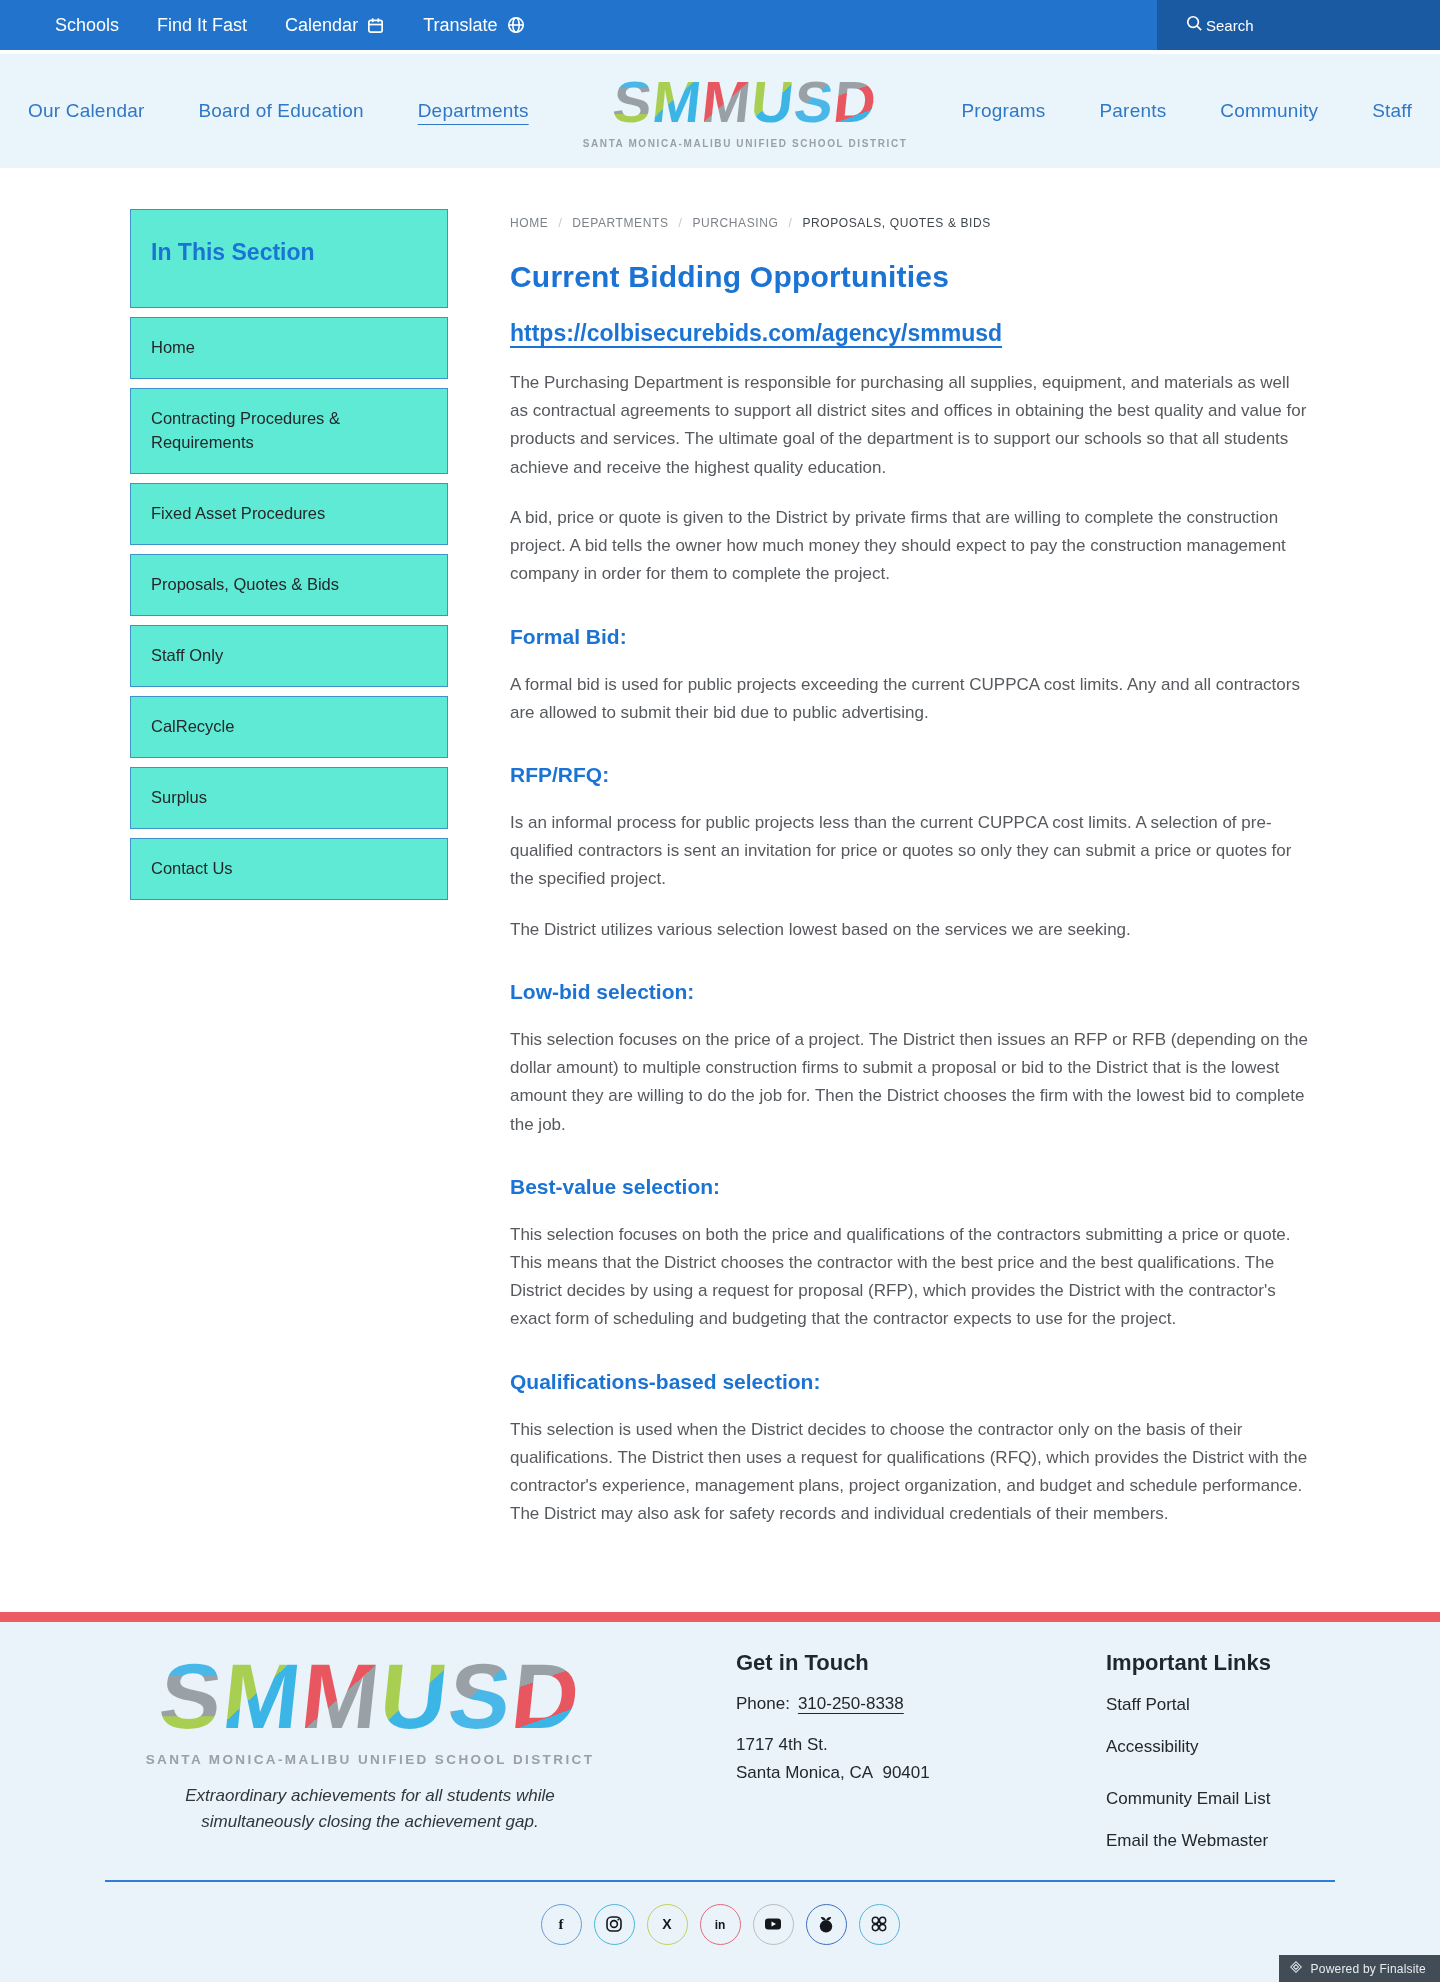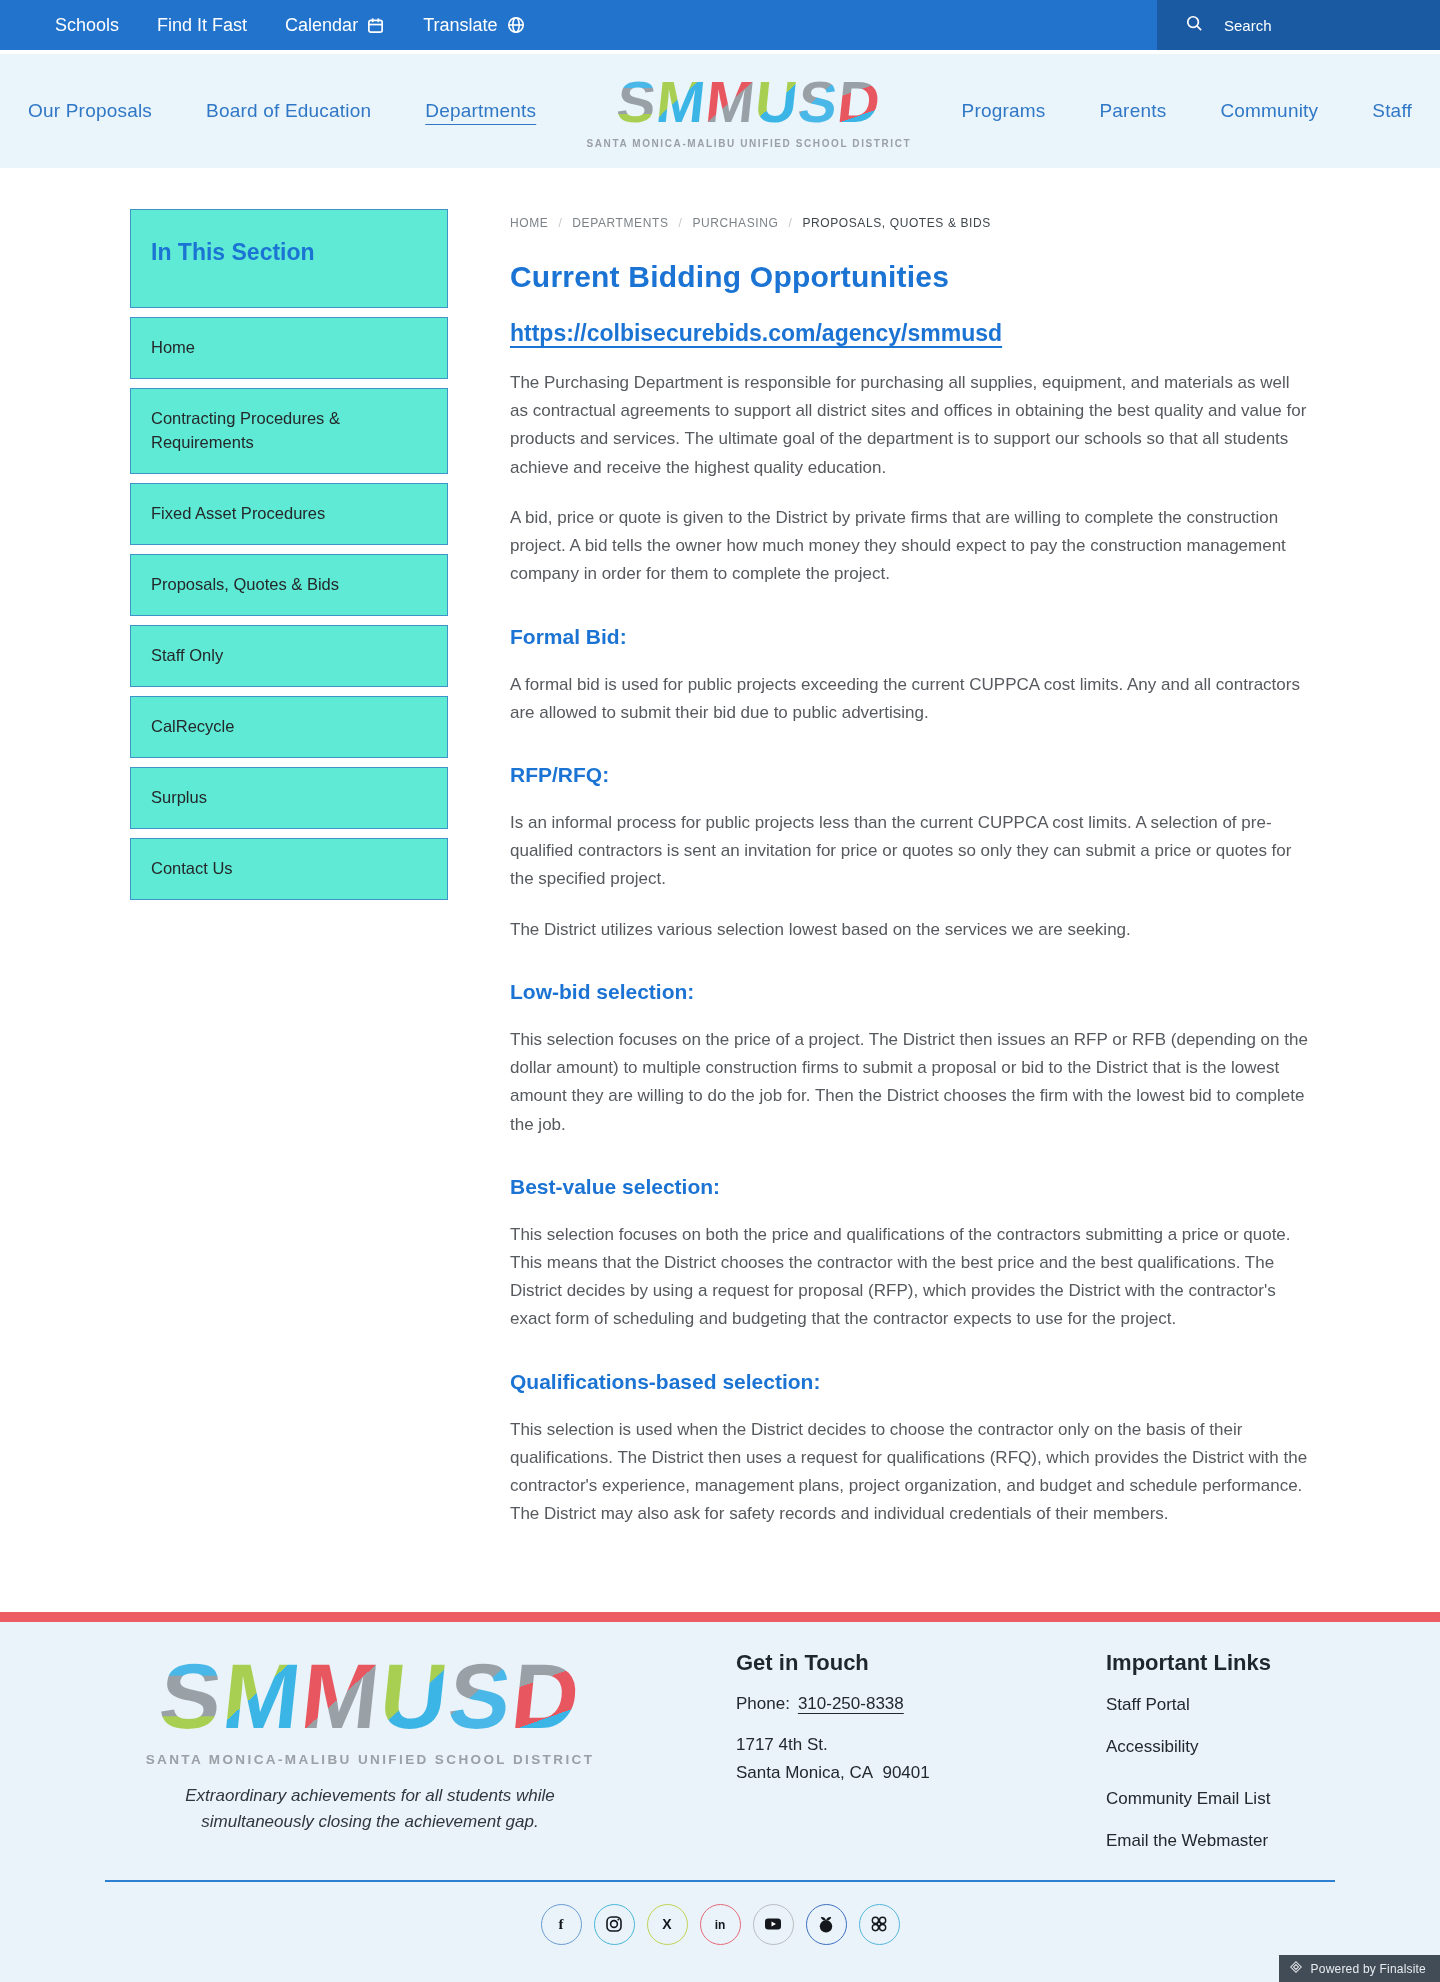--- a/index.html
+++ b/index.html
@@ -15,21 +15,21 @@
   
   .topbar {
     height:50px; background:var(--top-bar,#2173cb);
     display:flex; align-items:stretch; color:#fff;
   }
   .topbar-left { display:flex; align-items:center; gap:38px; padding-left:55px; flex:1; }
   .topbar-item { color:#fff; font-size:18px; display:flex; align-items:center; gap:8px; }
   .topbar-item svg { display:block; }
   .topbar-search {
     width:283px; background:var(--search-bg,#1a5aa2);
-    display:flex; align-items:center; gap:20px; padding-left:28px;
+    display:flex; align-items:center; gap:2px; padding-left:28px;
     color:#fff; font-size:15px;
   }
 
   
   .mainnav {
     height:118px; background:var(--header-bg,#eaf5fb); border-top:4px solid #ffffff;
     display:flex; align-items:center; justify-content:space-between;
     padding:0 28px;
   }
   .nav-group { display:flex; align-items:center; gap:54px; }
@@ -178,21 +178,21 @@
         <circle cx="8.5" cy="8.5" r="5.6"></circle>
         <line x1="12.8" y1="12.8" x2="17" y2="17"></line>
       </svg>
     </span>
     <span>Search</span>
   </a>
 </div>
 
 <div class="mainnav">
   <div class="nav-group">
-    <a class="nav-link">Our Proposals</a>
+    <a class="nav-link">Our Calendar</a>
     <a class="nav-link">Board of Education</a>
     <a class="nav-link active">Departments</a>
   </div>
 
   <a class="logo-block">
     <span class="logo-acronym"><span class="ll ll1">S</span><span class="ll ll2">M</span><span class="ll ll3">M</span><span class="ll ll4">U</span><span class="ll ll5">S</span><span class="ll ll6">D</span></span>
     <div class="logo-tagline">SANTA MONICA-MALIBU UNIFIED SCHOOL DISTRICT</div>
   </a>
 
   <div class="nav-group">

